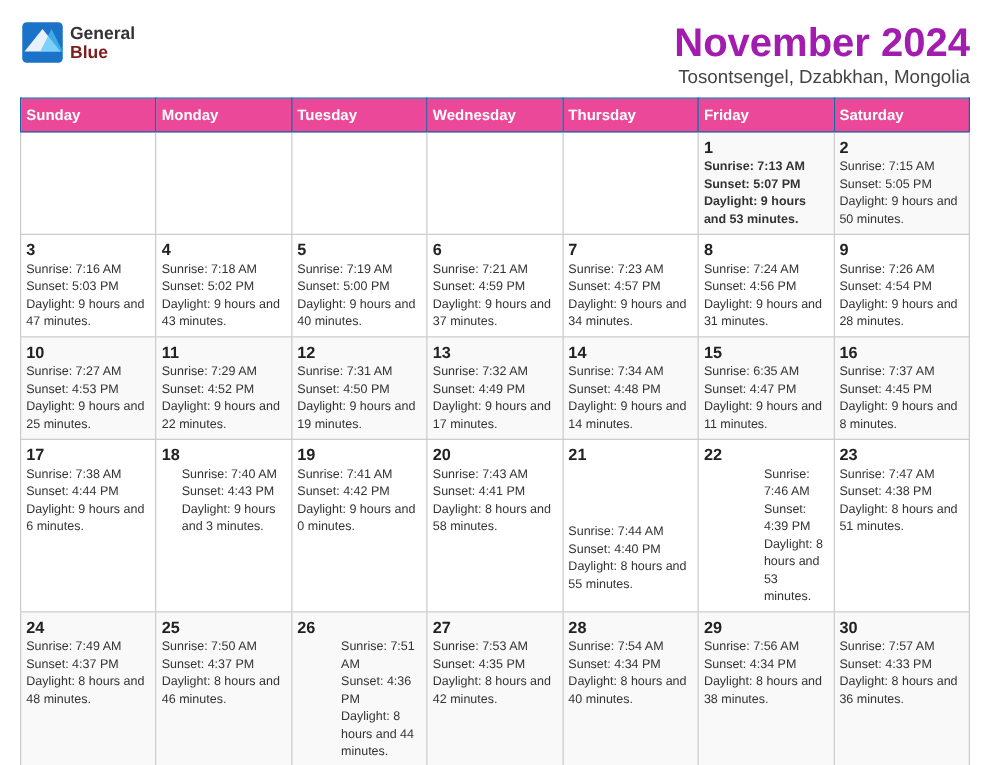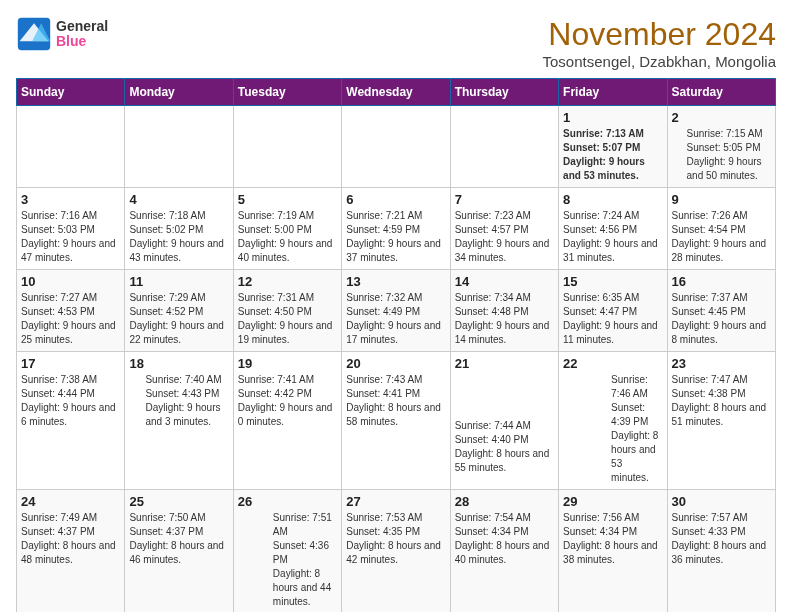--- a/index.html
+++ b/index.html
@@ -29,34 +29,34 @@
     }
     .logo-icon {
       width: 36px;
       height: 36px;
     }
     .title-area {
       text-align: right;
     }
     .month-title {
       font-size: 32px;
-      font-weight: normal;
-      color: #a16207;
+      font-weight: bold;
+      color: #a21caf;
     }
     .location-title {
       font-size: 15px;
       color: #444;
     }
     table {
       width: 100%;
       border-collapse: collapse;
       table-layout: fixed;
     }
     thead th {
-      background-color: #701a75;
+      background-color: #ec4899;
       color: #fff;
       font-size: 12px;
       font-weight: bold;
       padding: 6px 4px;
       text-align: left;
       border: 1px solid #1565a8;
     }
     tbody td {
       border: 1px solid #ccc;
       vertical-align: top;
@@ -90,21 +90,21 @@
 
 <div class="header-area">
   <div class="logo">
     <svg class="logo-icon" viewBox="0 0 40 40">
       <rect x="2" y="2" width="36" height="36" rx="4" fill="#1a73c8"></rect>
       <polygon points="20,8 36,28 4,28" fill="#fff" opacity="0.9"></polygon>
       <polygon points="28,8 38,28 18,28" fill="#4fc3f7" opacity="0.7"></polygon>
     </svg>
     <div class="logo-text">
       <div>General</div>
-      <div style="color:#ec4899">Blue</div>
+      <div style="color:#7f1d1d">Blue</div>
     </div>
   </div>
   <div class="title-area">
     <div class="month-title">November 2024</div>
     <div class="location-title">Tosontsengel, Dzabkhan, Mongolia</div>
   </div>
 </div>
 
 <table>
   <thead>
@@ -126,21 +126,21 @@
         <td class="empty-cell"></td>
         <td class="empty-cell"></td>
         <td>
           <span class="day-number">1</span>
           <div class="day-info" style="white-space: pre-line; font-weight: bold;">Sunrise: 7:13 AM
 Sunset: 5:07 PM
 Daylight: 9 hours and 53 minutes.</div>
         </td>
         <td>
           <span class="day-number">2</span>
-          <div class="day-info" style="white-space: pre-line; margin-left: 15px;">Sunrise: 7:15 AM
+          <div class="day-info" style="white-space: pre-line;">Sunrise: 7:15 AM
 Sunset: 5:05 PM
 Daylight: 9 hours and 50 minutes.</div>
         </td>
       </tr>
       <tr>
         <td>
           <span class="day-number">3</span>
           <div class="day-info" style="white-space: pre-line;">Sunrise: 7:16 AM
 Sunset: 5:03 PM
 Daylight: 9 hours and 47 minutes.</div>

